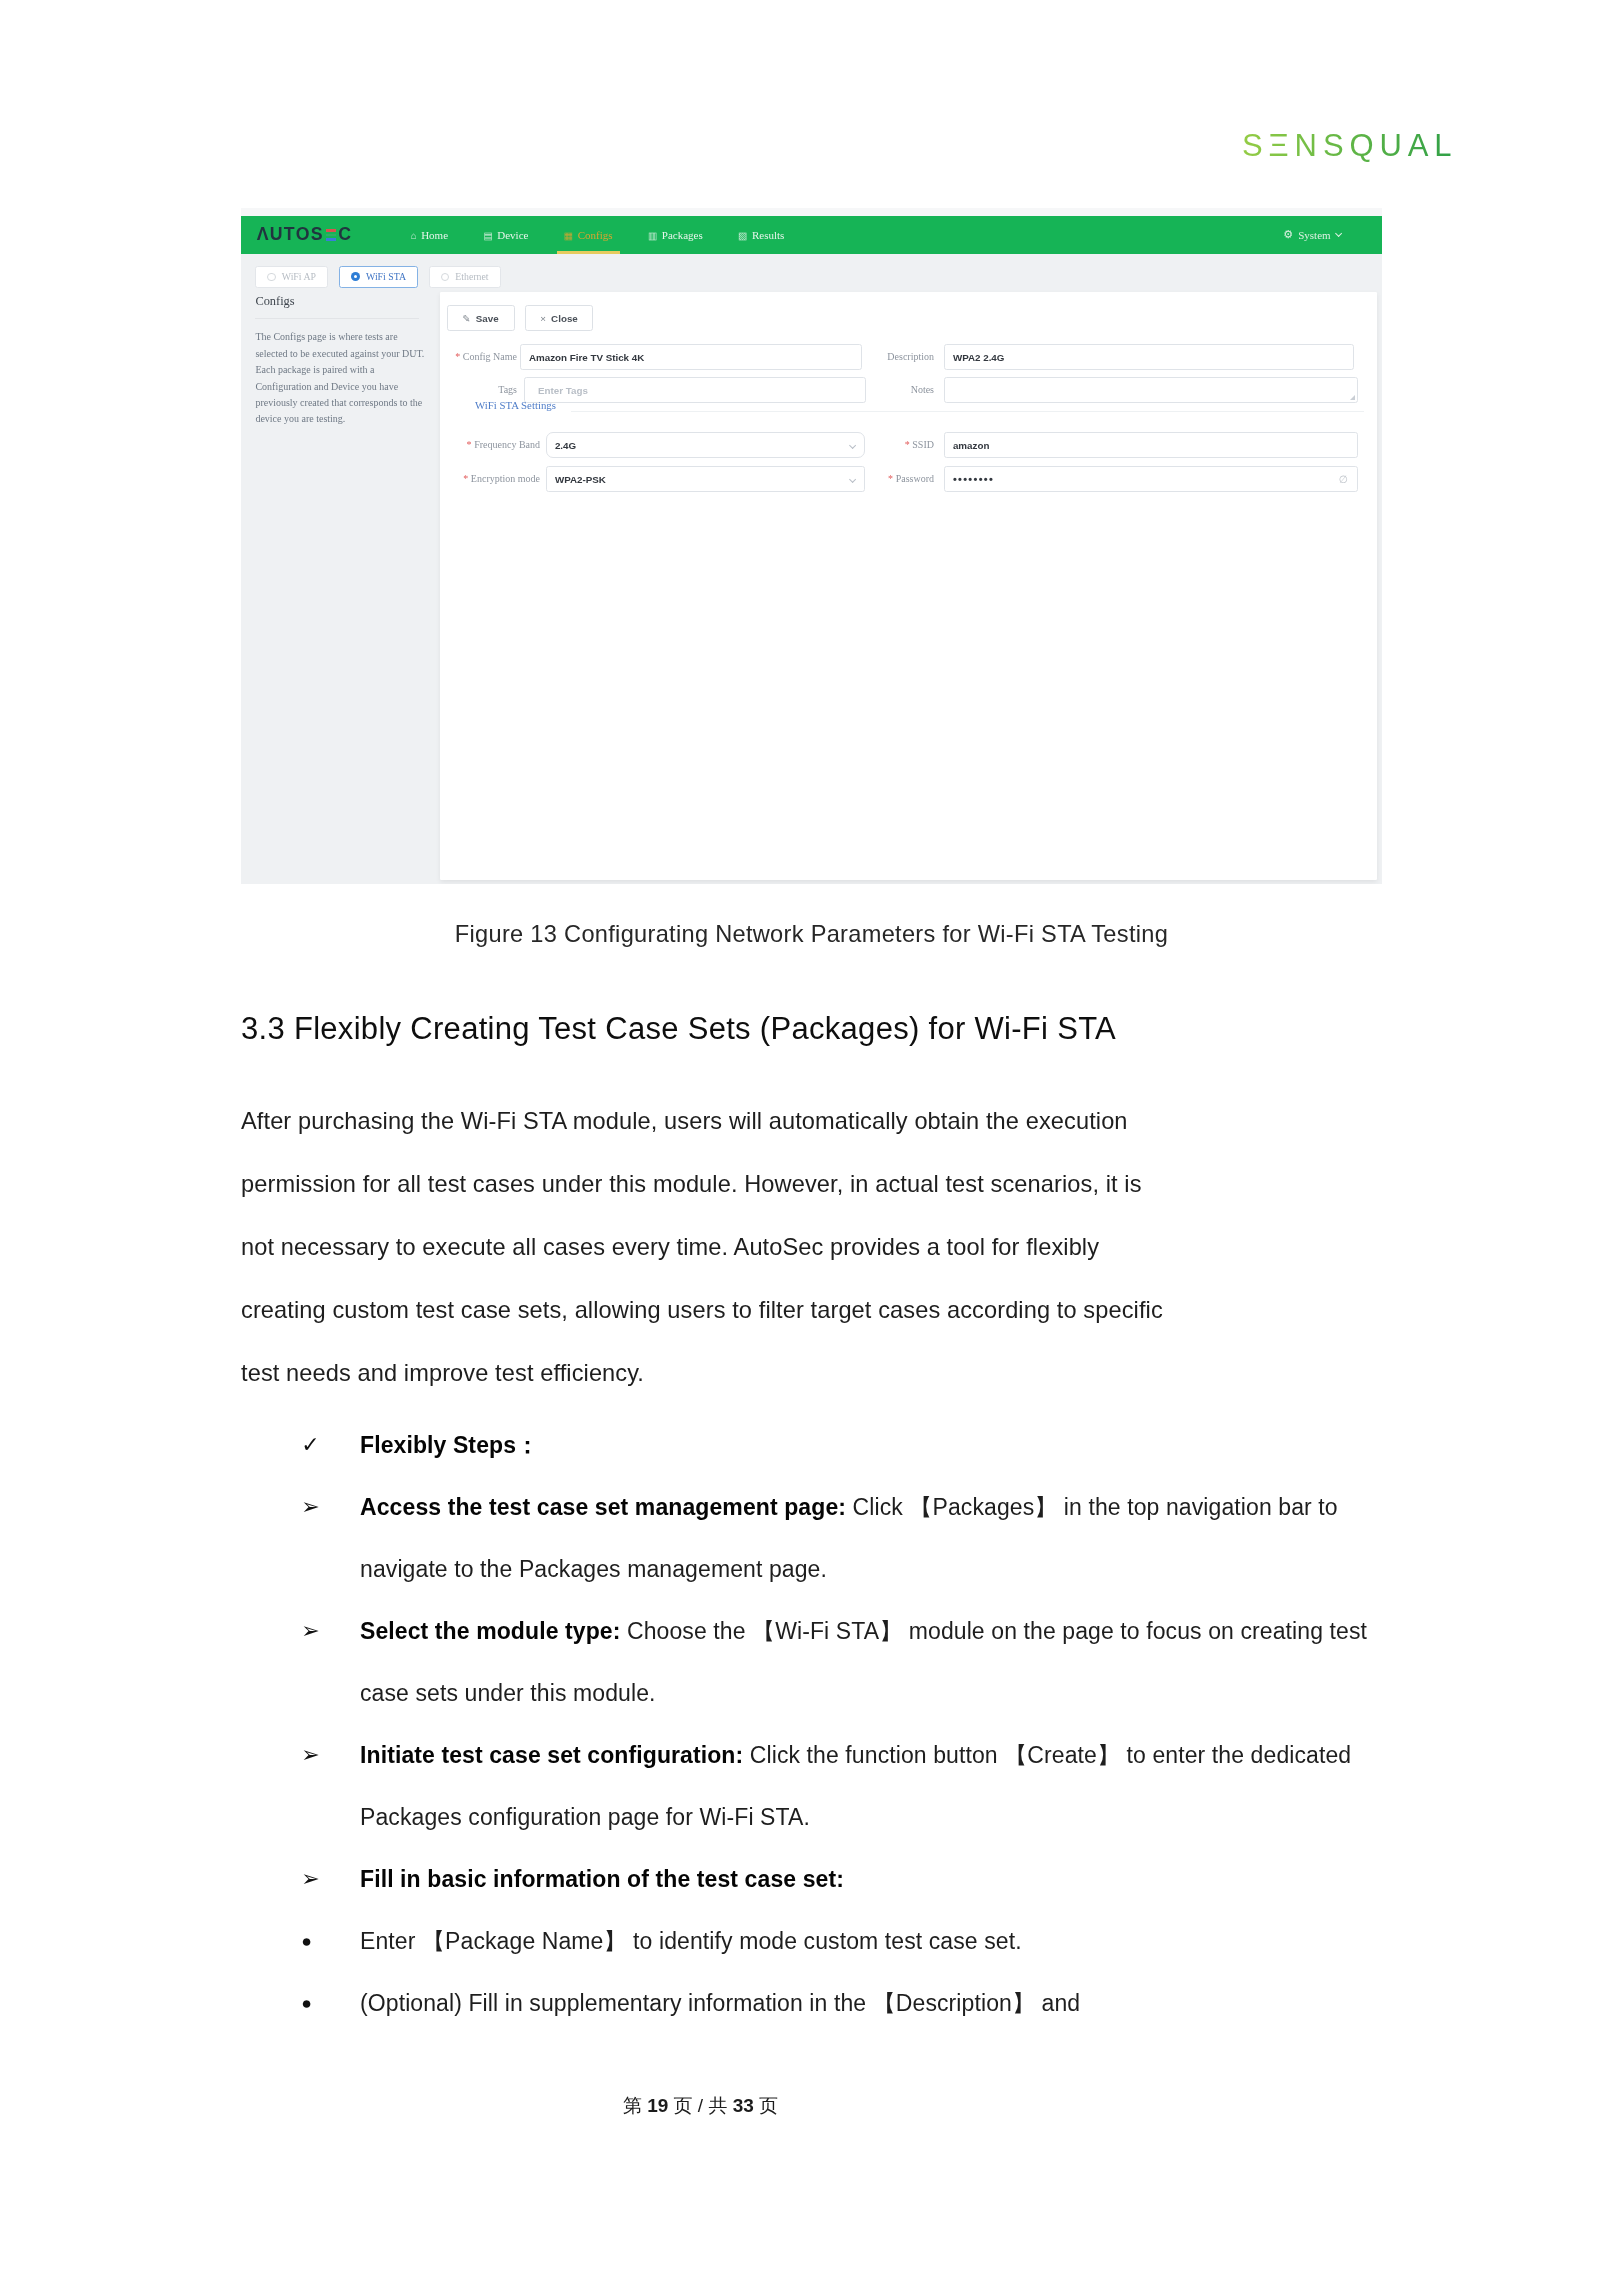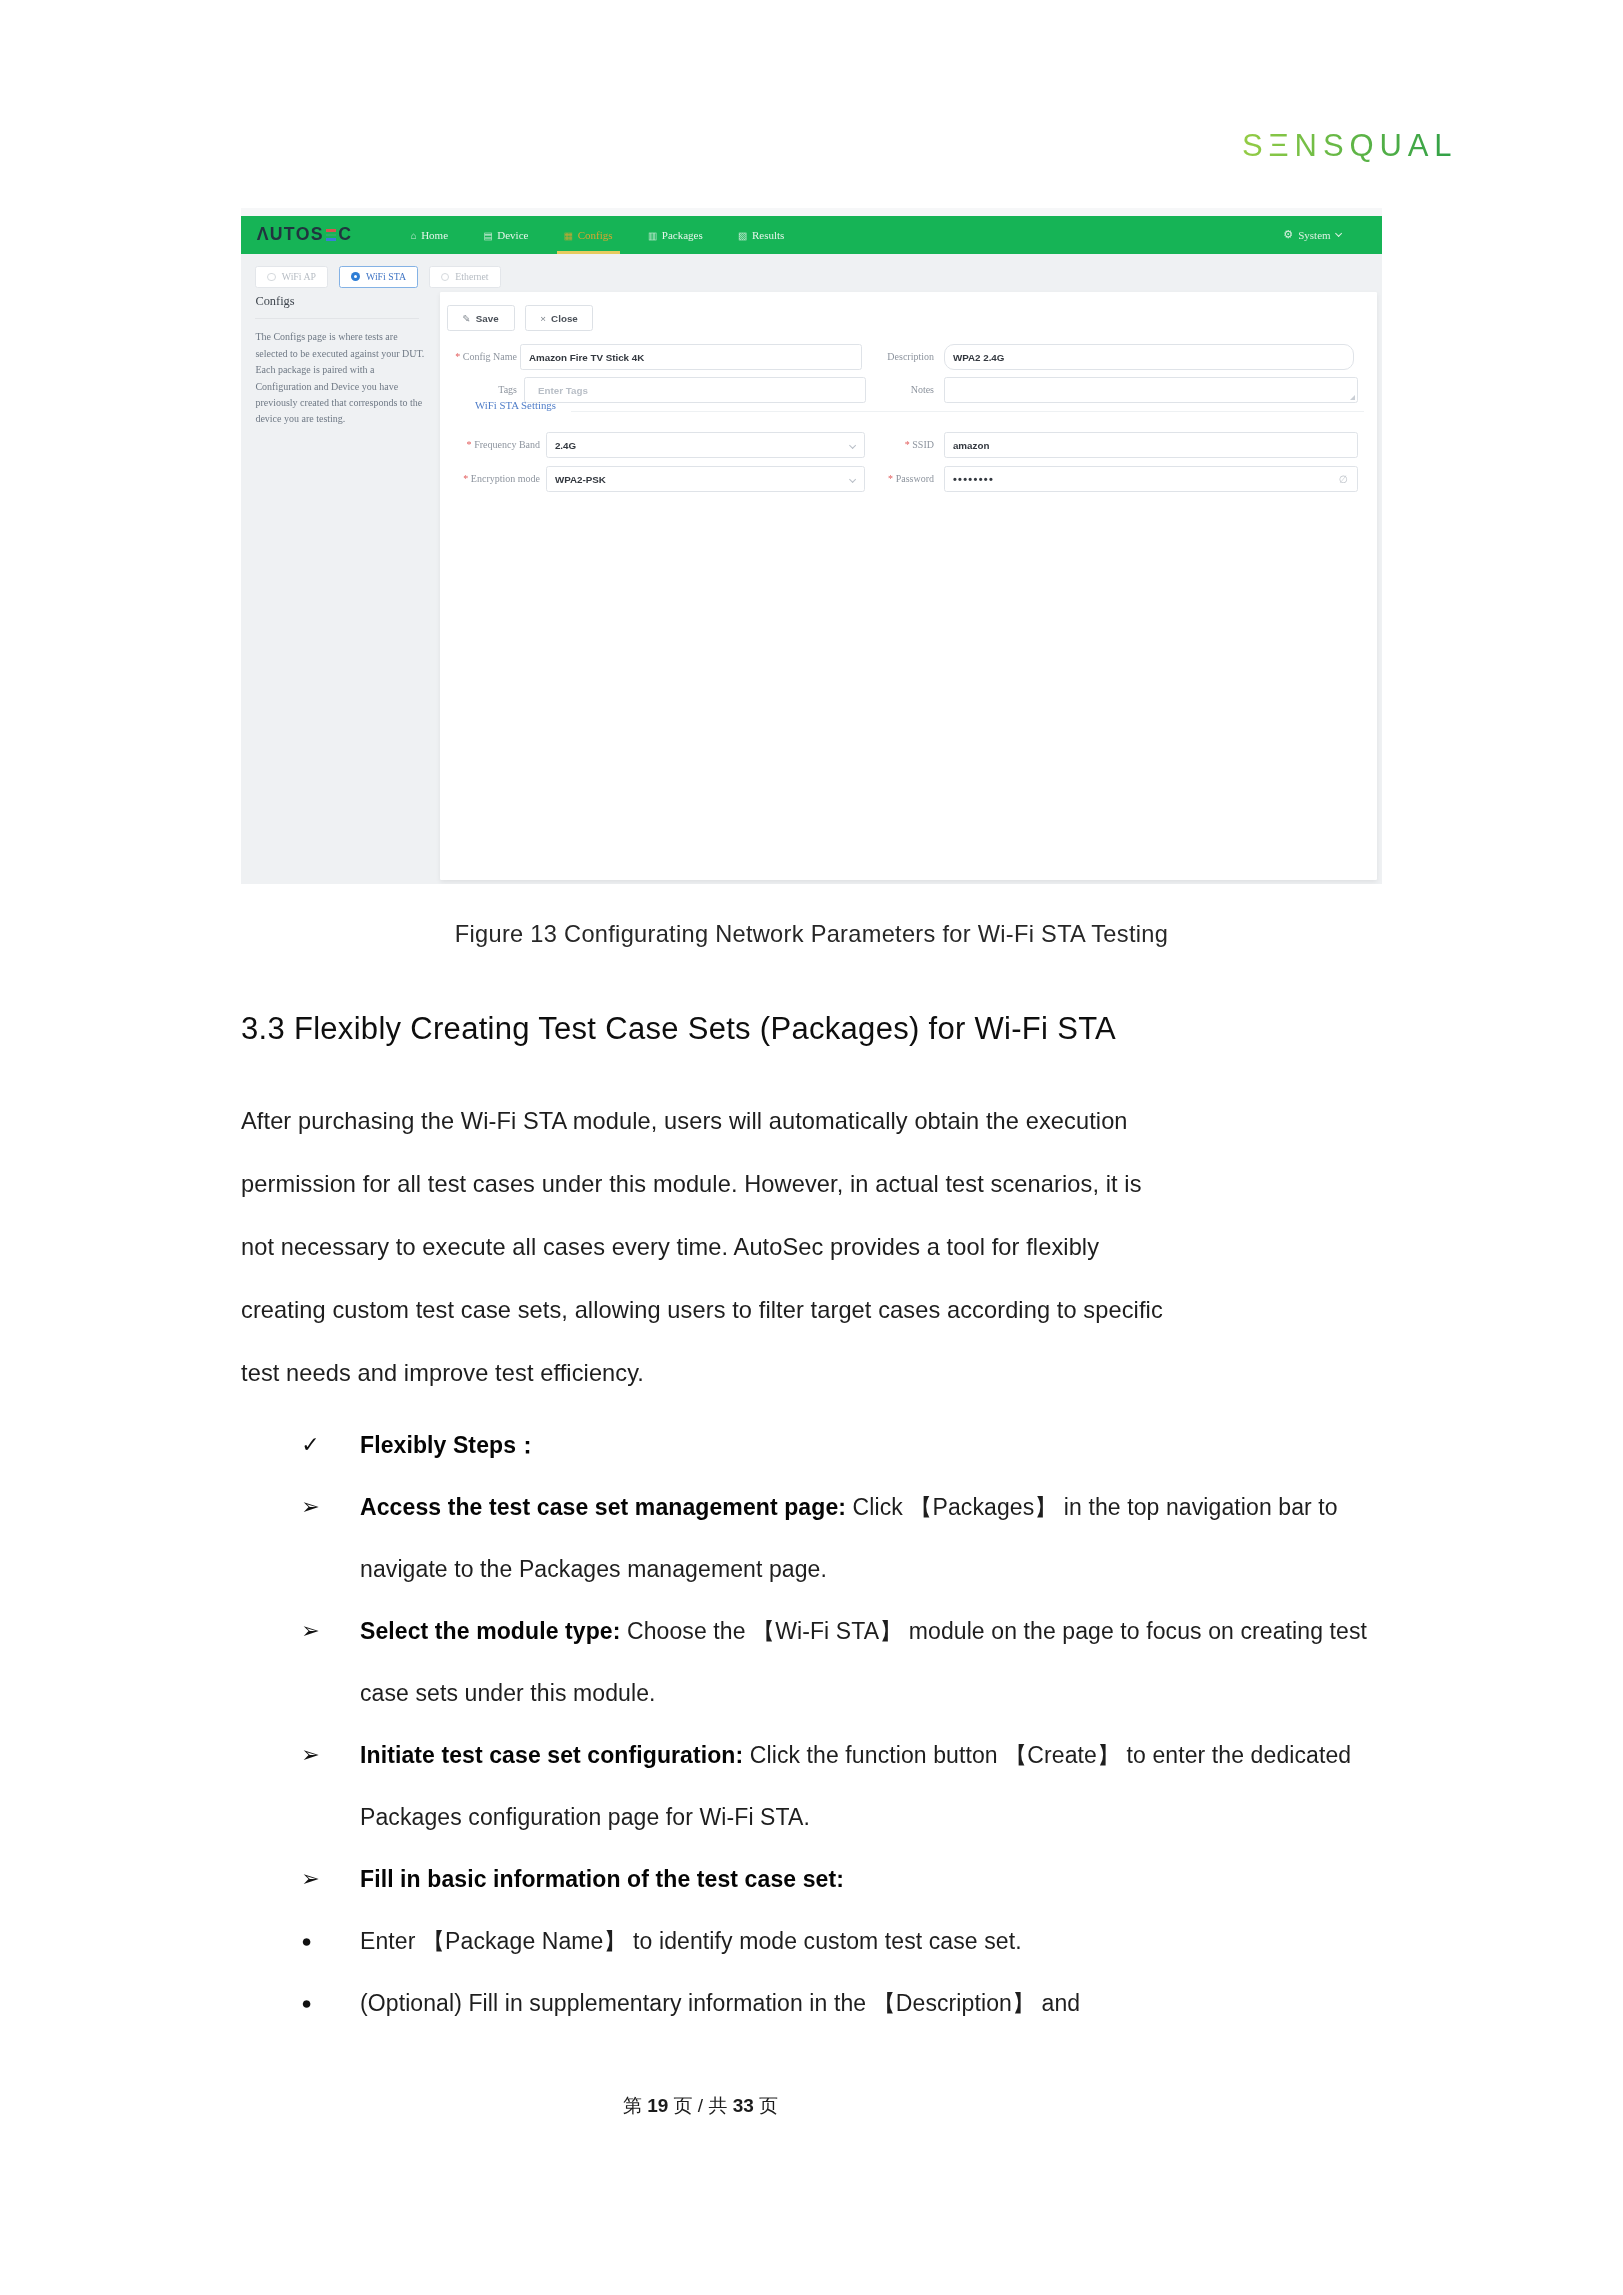--- a/index.html
+++ b/index.html
@@ -144,37 +144,37 @@
     <div class="btn btn-close">
       <span class="bicon">×</span>
       <span>Close</span>
     </div>
 
     <div class="flabel" style="left:0; top:52px; width:77px;">
       <span class="req">*</span><span>Config Name</span>
     </div>
     <div class="fbox" style="left:80px; top:52px; width:342px;">Amazon Fire TV Stick 4K</div>
     <div class="flabel" style="left:428px; top:52px; width:66px;">Description</div>
-    <div class="fbox" style="left:504px; top:52px; width:410px;border-radius:10px;">WPA2 2.4G</div>
+    <div class="fbox" style="left:504px; top:52px; width:410px;">WPA2 2.4G</div>
 
     <div class="flabel" style="left:0; top:85px; width:77px;">Tags</div>
     <div class="fbox placeholder" style="left:84px; top:85px; width:342px;">Enter Tags</div>
     <div class="flabel" style="left:428px; top:85px; width:66px;">Notes</div>
     <div class="fbox" style="left:504px; top:85px; width:414px;">
       <span></span>
       <span class="notes-corner"></span>
     </div>
 
     <div class="sec-hd">WiFi STA Settings</div>
     <div class="sec-line"></div>
 
     <div class="flabel" style="left:0; top:140px; width:100px;">
       <span class="req">*</span><span>Frequency Band</span>
     </div>
-    <div class="fbox" style="left:106px; top:140px; width:319px;">
+    <div class="fbox" style="left:106px; top:140px; width:319px;border-radius:7px;">
       <span>2.4G</span>
       <span class="dd"></span>
     </div>
     <div class="flabel" style="left:428px; top:140px; width:66px;">
       <span class="req">*</span><span>SSID</span>
     </div>
     <div class="fbox" style="left:504px; top:140px; width:414px;">amazon</div>
 
     <div class="flabel" style="left:0; top:174px; width:100px;">
       <span class="req">*</span><span>Encryption mode</span>

